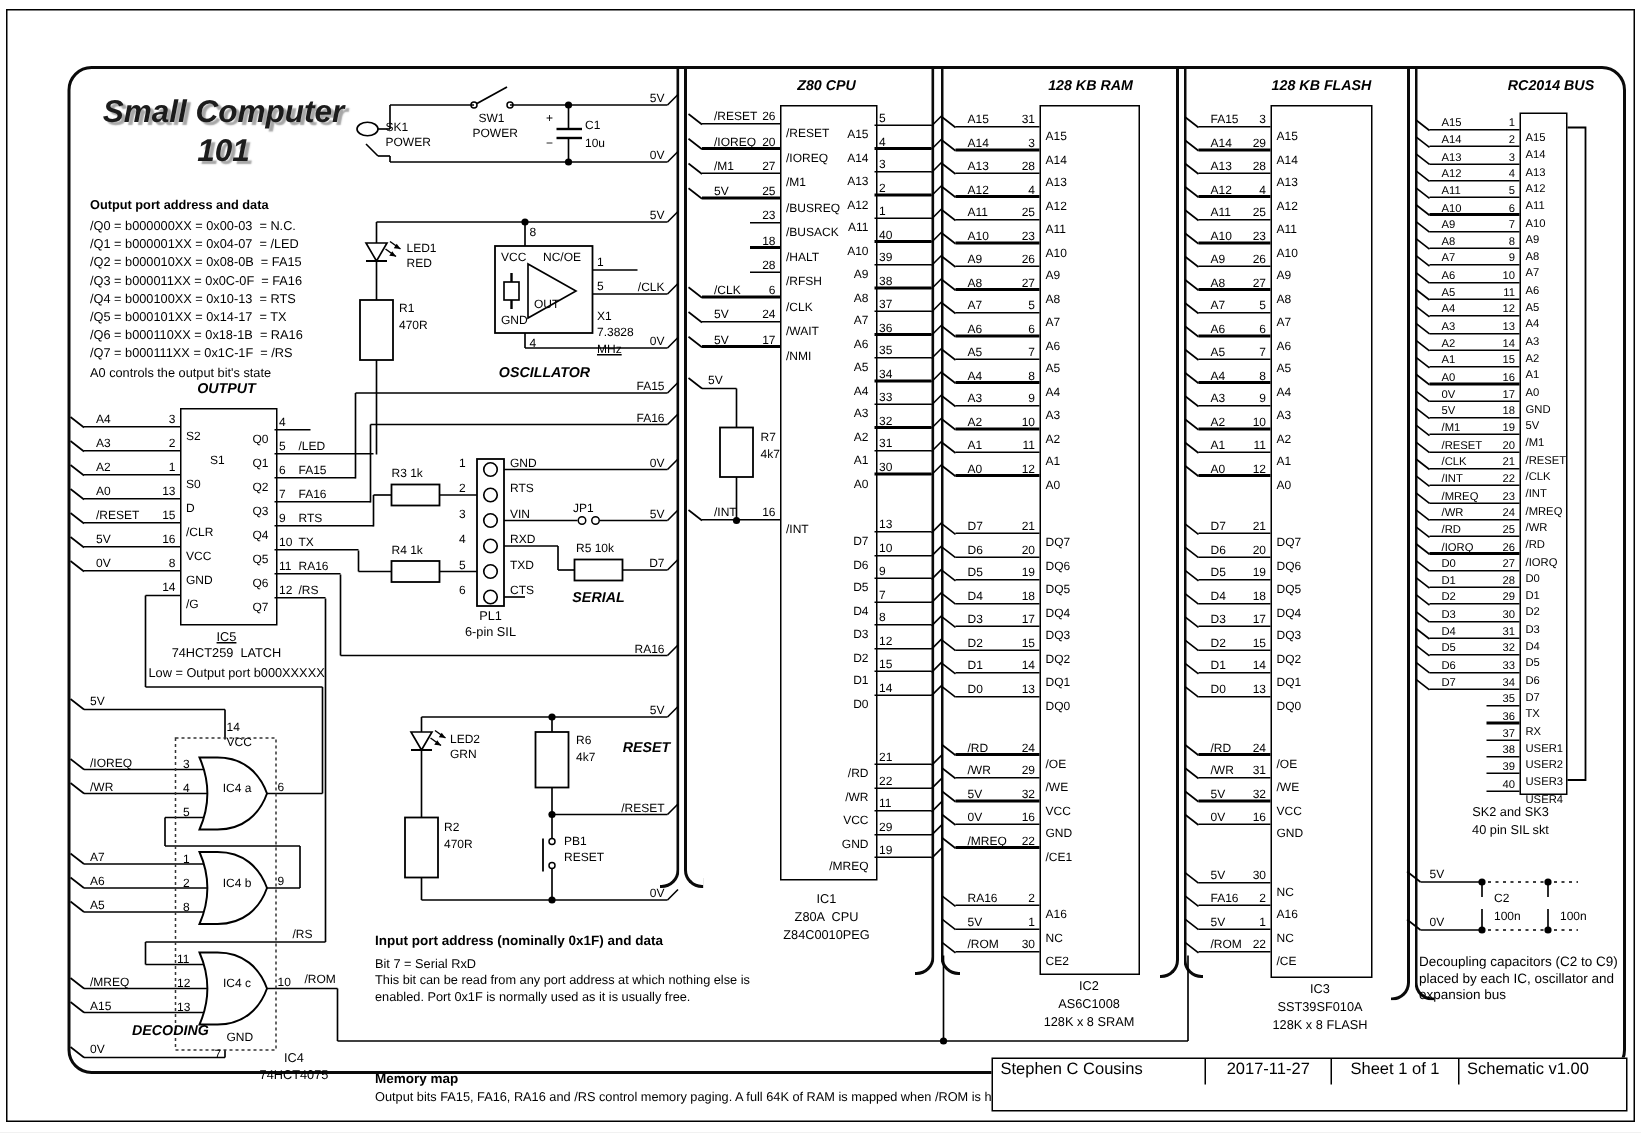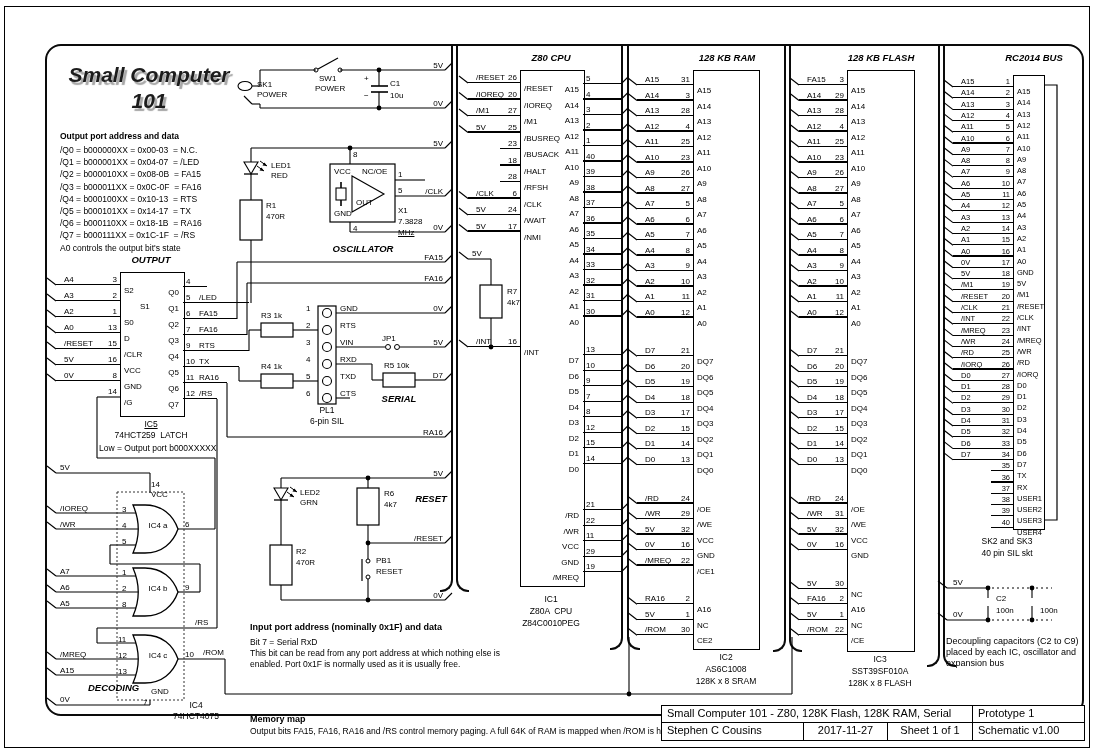--- a/index.html
+++ b/index.html
@@ -375,24 +375,20 @@
       <circle cx="327" cy="313" r="4.5" fill="#fff" stroke="#000" stroke-width="1.1"></circle>
       <circle cx="327" cy="330" r="4.5" fill="#fff" stroke="#000" stroke-width="1.1"></circle>
       <circle cx="327" cy="347" r="4.5" fill="#fff" stroke="#000" stroke-width="1.1"></circle>
       <circle cx="327" cy="364" r="4.5" fill="#fff" stroke="#000" stroke-width="1.1"></circle>
       <circle cx="327" cy="381" r="4.5" fill="#fff" stroke="#000" stroke-width="1.1"></circle>
       <circle cx="327" cy="398" r="4.5" fill="#fff" stroke="#000" stroke-width="1.1"></circle>
     </svg>
 
   <div id="titleblock">
     <div class="r">
-      <div class="cell" style="width:311px">Small Computer 101 - Z80, 128K Flash, 128K RAM, Serial</div>
-      <div class="cell" style="flex:1">Prototype 1</div>
-    </div>
-    <div class="r">
       <div class="cell" style="width:142px">Stephen C Cousins</div>
       <div class="cell ctr" style="width:84px">2017-11-27</div>
       <div class="cell ctr" style="width:85px">Sheet 1 of 1</div>
       <div class="cell" style="flex:1">Schematic v1.00</div>
     </div>
   </div>
 <div class="prow" style="left: 56px; top: 274px; width: 94px;">
       <span class="pline" style="width: 64px; left: 0px;"></span>
       <span class="psig" style="left: 8px;">A4</span>
       <span class="pnum" style="left: 43px; width: 18px; text-align: right;">3</span>

